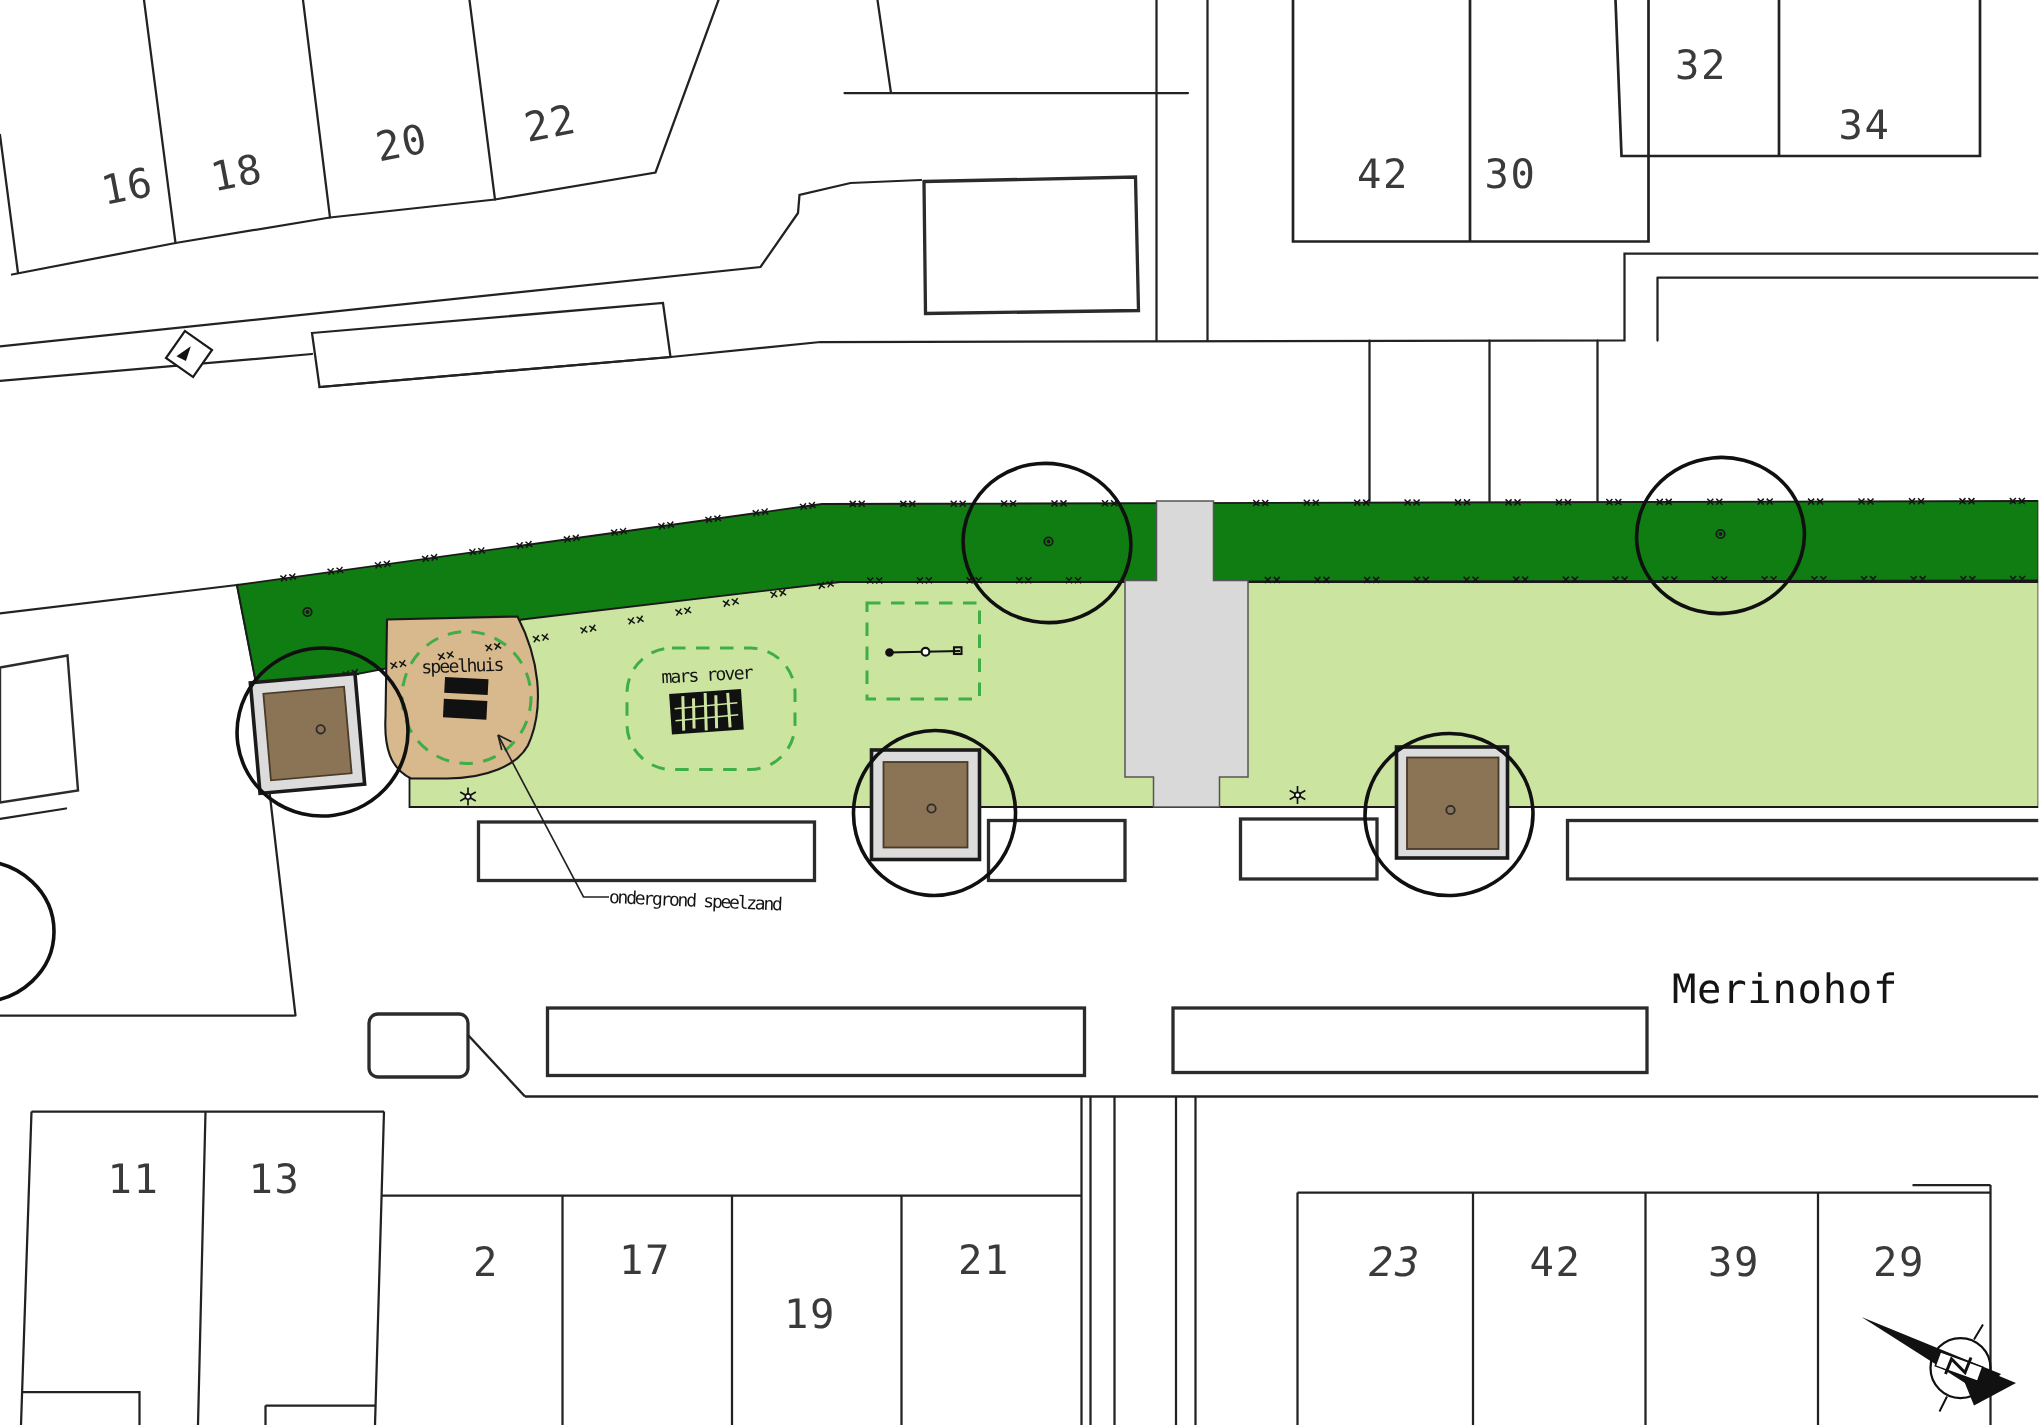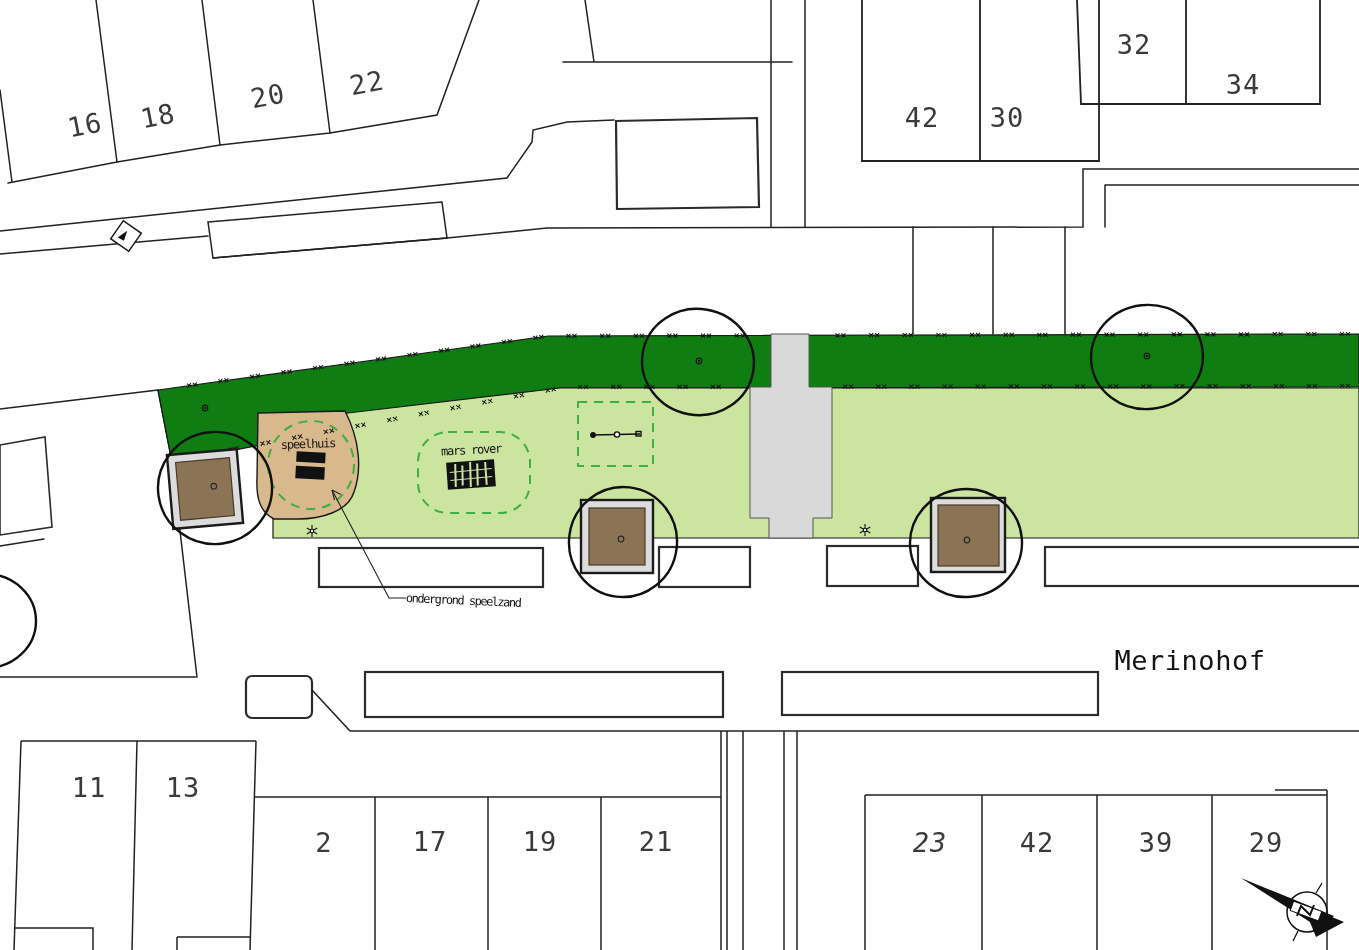--- a/index.html
+++ b/index.html
@@ -246,21 +246,21 @@
 
 <div class="pn" style="left:922px;top:117px;">42</div>
 <div class="pn" style="left:1007px;top:117px;">30</div>
 <div class="pn" style="left:1134px;top:44px;">32</div>
 <div class="pn" style="left:1243px;top:60px;margin-top:24px;">34</div>
 
 <div class="pn" style="left:89px;top:787px;">11</div>
 <div class="pn" style="left:183px;top:787px;">13</div>
 <div class="pn" style="left:324px;top:842px;">2</div>
 <div class="pn" style="left:430px;top:841px;">17</div>
-<div class="pn" style="left:540px;top:841px;">19</div>
+<div class="pn" style="left:540px;top:877px;">19</div>
 <div class="pn" style="left:656px;top:841px;">21</div>
 
 <div class="pn" style="left:930px;top:842px;font-style:italic;">23</div>
 <div class="pn" style="left:1037px;top:842px;">42</div>
 <div class="pn" style="left:1156px;top:842px;">39</div>
 <div class="pn" style="left:1266px;top:842px;">29</div>
 
 <div class="lbl lbl-small" style="left:308px;top:444px;--r:-2deg;">speelhuis</div>
 <div class="lbl lbl-small" style="left:471px;top:450px;--r:-3deg;">mars rover</div>
 <div class="lbl lbl-note" style="left:406px;top:591px;">ondergrond speelzand</div>

